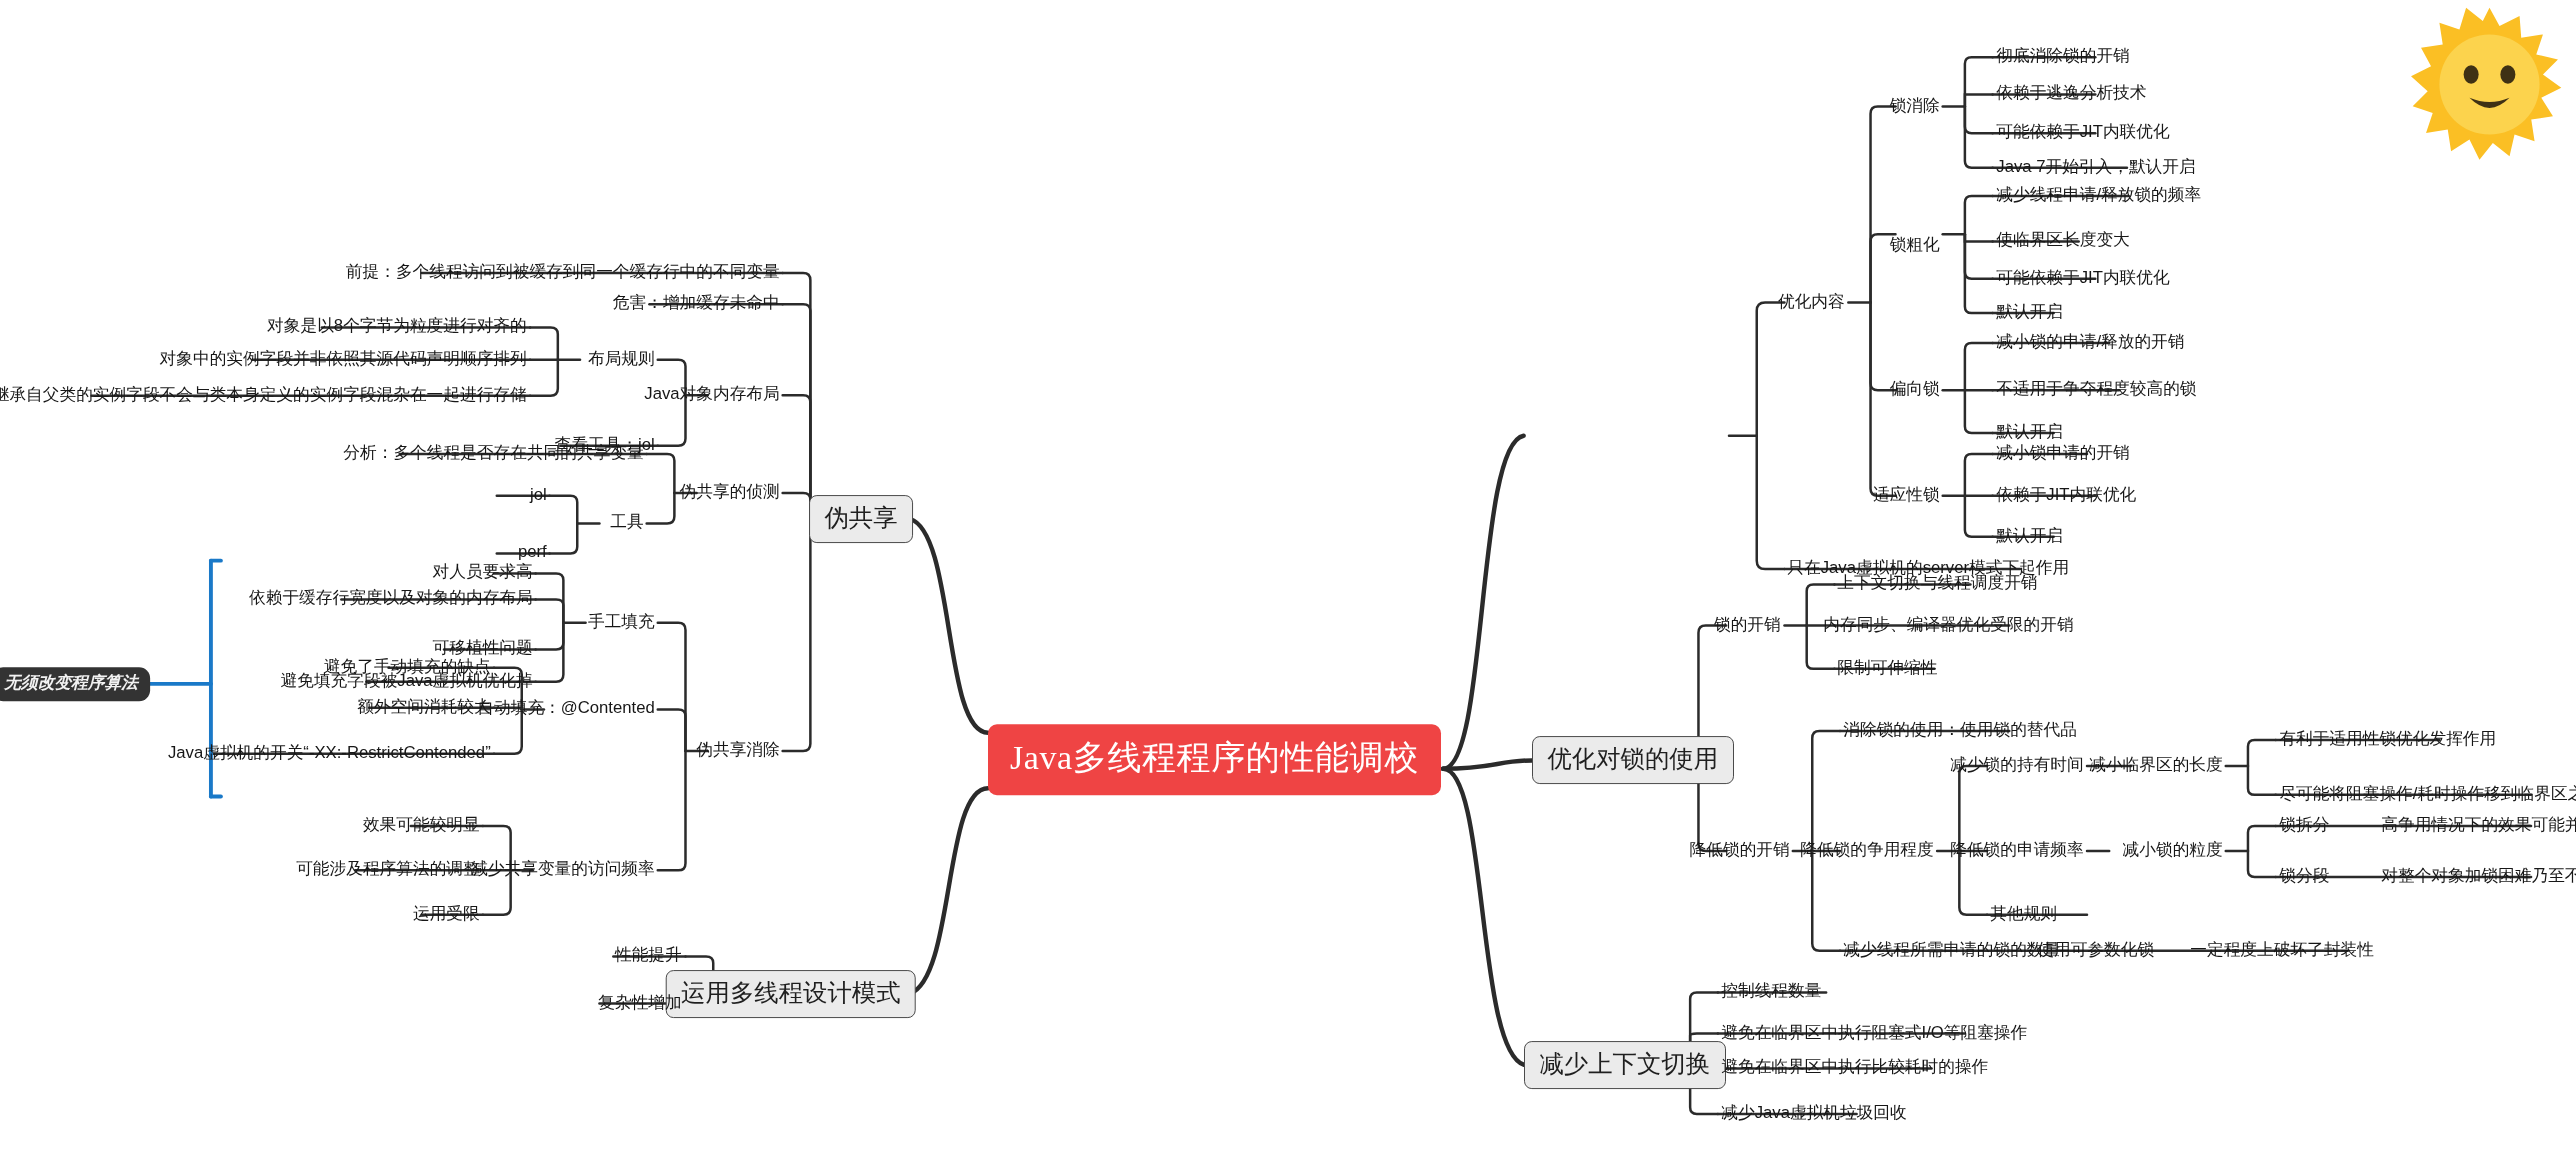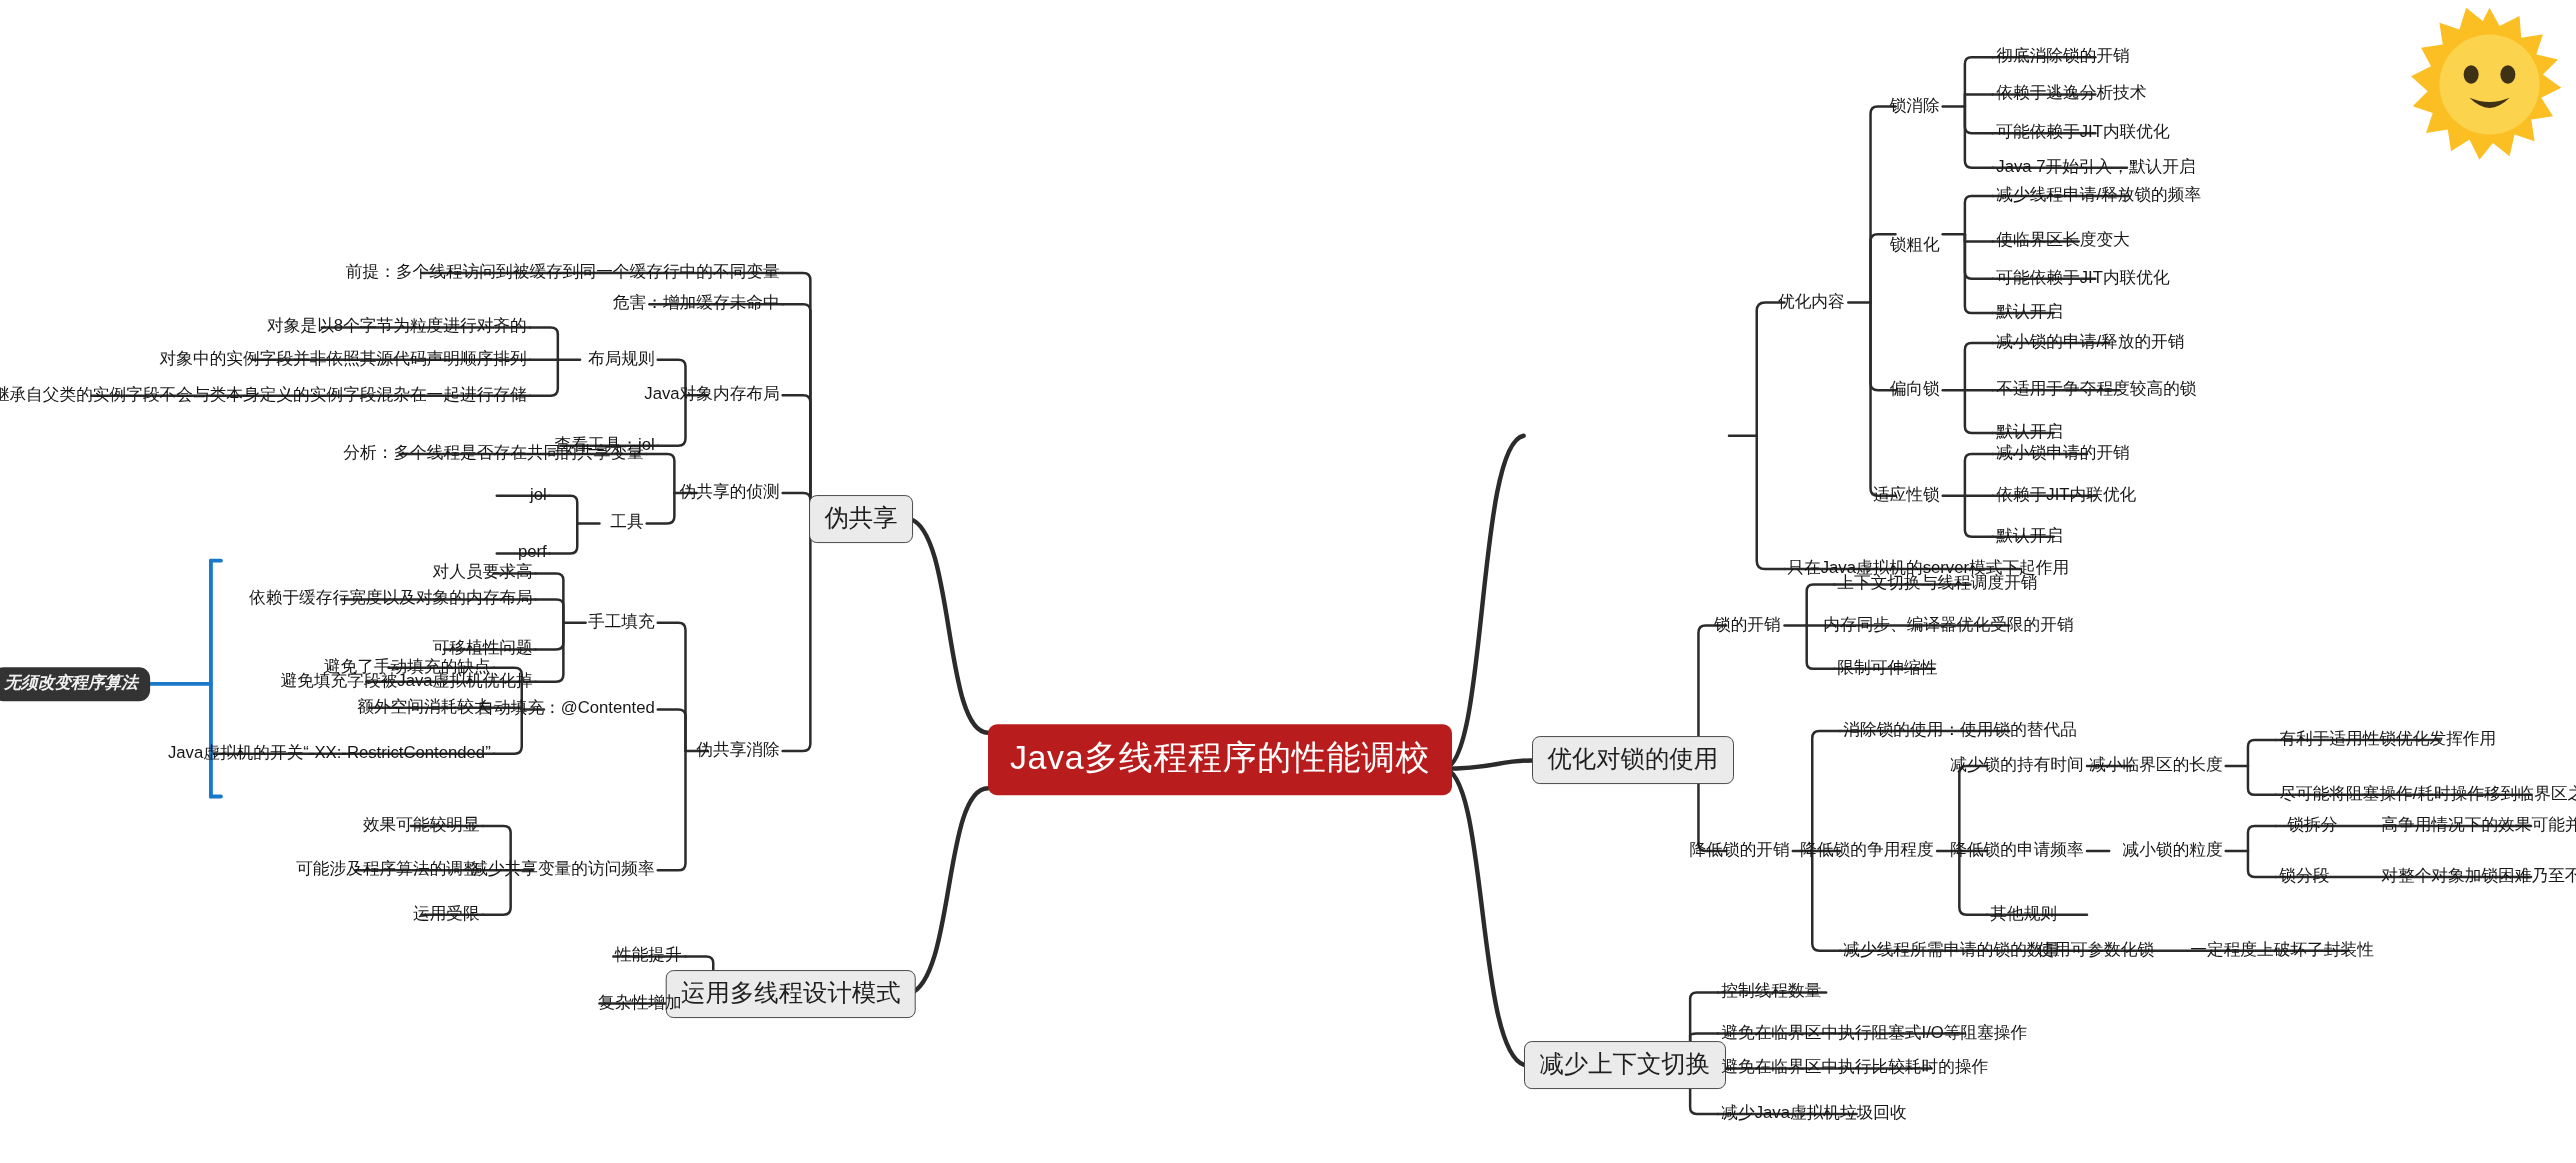--- a/index.html
+++ b/index.html
@@ -34,24 +34,25 @@
     color:#1f1f1f;
     background:#ebebeb;
     border:1.1px solid #4a4a4a;
     border-radius:7.8px;
     padding:7.8px 14.4px 10px 14.4px;
   }
   
   .root{
     font-size:34px;
     color:#ffffff;
-    background:#b91c1c;
+    background:#ef4444;
     border-radius:9px;
     padding:14.4px 22px 18px 22px;
     letter-spacing:0.6px;
+    font-family:Liberation Serif, serif;
   }
   
   .callout{
     font-size:16.7px;
     font-style:italic;
     font-weight:600;
     color:#f2f2f2;
     background:#333333;
     border-radius:11px;
     padding:6.1px 12.2px 8.3px 12.2px;
@@ -314,21 +315,21 @@
   <div class="node leaf" style="left:2034px;top:951px;">使用可参数化锁</div>
   <div class="node leaf" style="left:2187px;top:951px;">一定程度上破坏了封装性</div>
 
   <div class="node leaf r" style="left:2087px;top:766px;">减少锁的持有时间</div>
   <div class="node leaf r" style="left:2226px;top:766px;">减小临界区的长度</div>
   <div class="node leaf" style="left:2276px;top:740px;">有利于适用性锁优化发挥作用</div>
   <div class="node leaf" style="left:2276px;top:795px;">尽可能将阻塞操作/耗时操作移到临界区之外</div>
 
   <div class="node leaf r" style="left:2087px;top:851px;">降低锁的申请频率</div>
   <div class="node leaf r" style="left:2226px;top:851px;">减小锁的粒度</div>
-  <div class="node leaf" style="left:2276px;top:826px;margin-left:8px;">锁拆分</div>
+  <div class="node leaf" style="left:2276px;top:826px;">锁拆分</div>
   <div class="node leaf" style="left:2378px;top:826px;">高争用情况下的效果可能并不明显</div>
   <div class="node leaf" style="left:2276px;top:877px;">锁分段</div>
   <div class="node leaf" style="left:2378px;top:877px;">对整个对象加锁困难乃至不可能</div>
 
   <div class="node leaf" style="left:1987px;top:915px;">其他规则</div>
 
   <div class="node branch" style="left:1524px;top:1065px;">减少上下文切换</div>
   <div class="node leaf" style="left:1718px;top:992px;">控制线程数量</div>
   <div class="node leaf" style="left:1718px;top:1034px;">避免在临界区中执行阻塞式I/O等阻塞操作</div>
   <div class="node leaf" style="left:1718px;top:1068px;">避免在临界区中执行比较耗时的操作</div>

